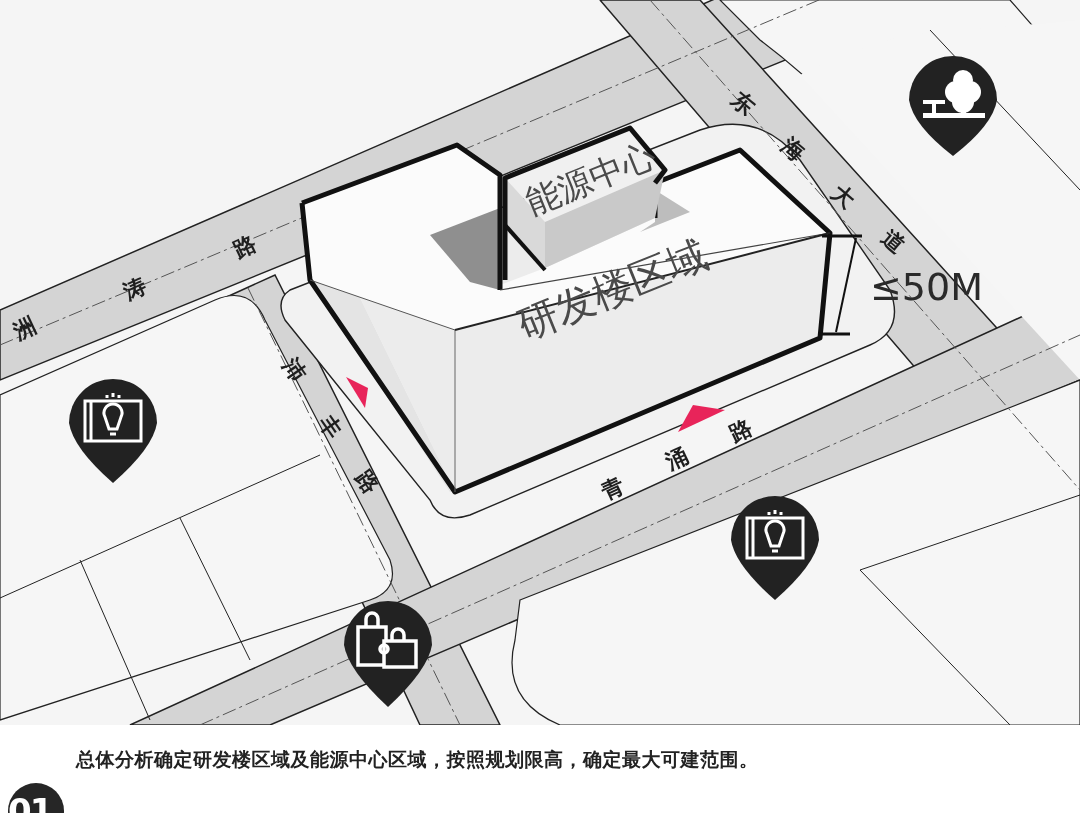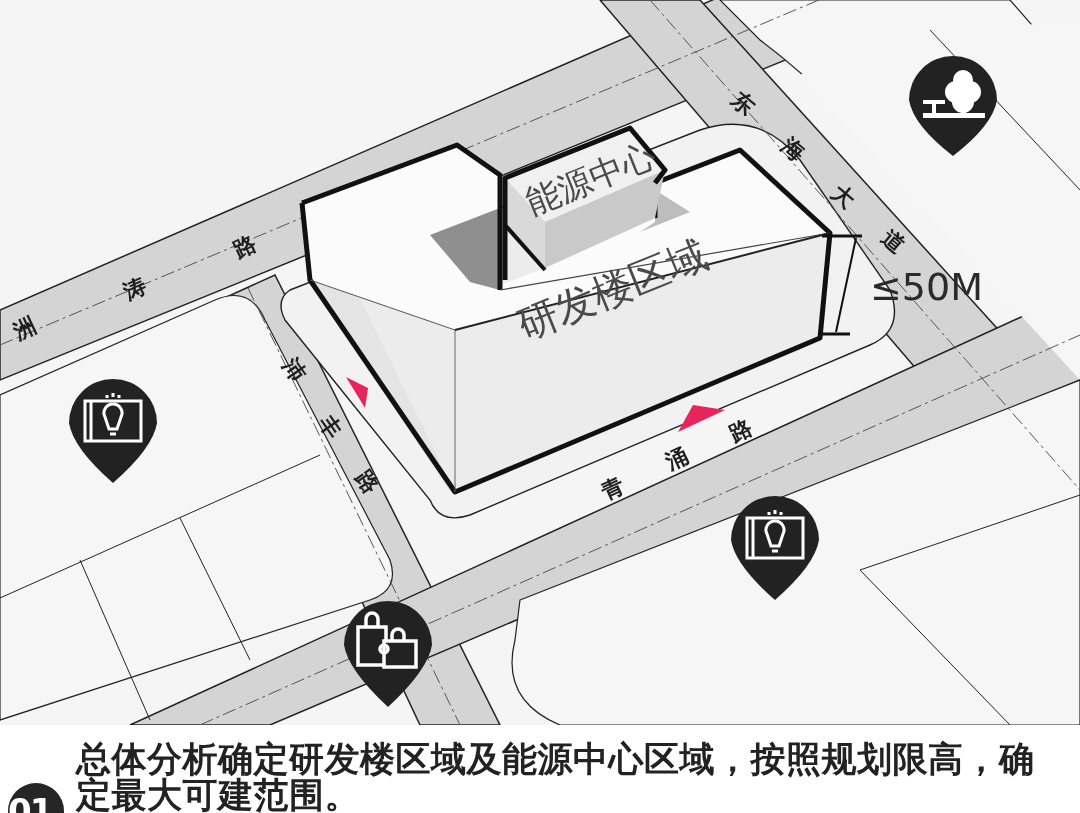--- a/index.html
+++ b/index.html
@@ -5,21 +5,21 @@
   html, body { margin:0; padding:0; background:#ffffff; }
   body { width:1080px; height:813px; position:relative; overflow:hidden; font-family:"DejaVu Sans", sans-serif; }
   #map { position:absolute; left:0; top:0; width:1080px; height:725px; }
   .road-label { font-family:"DejaVu Sans", sans-serif; font-size:22px; font-weight:bold; fill:#1e1e1e; }
   .bldg-label { font-family:"DejaVu Sans", sans-serif; font-size:40px; fill:#4a4a4a; }
   .energy-label { font-family:"DejaVu Sans", sans-serif; font-size:34px; fill:#4a4a4a; }
   .height-label { font-family:"DejaVu Sans", sans-serif; font-size:38px; fill:#2a2a2a; }
   #caption { position:absolute; left:0; top:735px; width:1080px; height:78px; }
   .num-badge { position:absolute; left:8px; top:16px; width:56px; height:56px; border-radius:50%; background:#262626; color:#fff;
                font-family:"DejaVu Sans", sans-serif; font-weight:bold; font-size:34px; line-height:56px; text-align:left; letter-spacing:-2px;margin-top:32px; }
-  .cap-text { position:absolute; left:76px; top:6px; width:960px; font-family:"DejaVu Sans", sans-serif; font-weight:bold; font-size:35px;
+  .cap-text { position:absolute; left:76px; top:6px; width:960px; font-family:"DejaVu Sans", sans-serif; font-weight:bold; font-size:19px;
               line-height:36px; color:#222; letter-spacing:0.5px; }
 </style>
 </head>
 <body>
 
 <svg id="map" viewBox="0 0 1080 725" xmlns="http://www.w3.org/2000/svg">
 
   <rect x="0" y="0" width="1080" height="725" fill="#f5f5f5"></rect>
 
   <g fill="#d4d4d4" stroke="#222" stroke-width="1.5">

